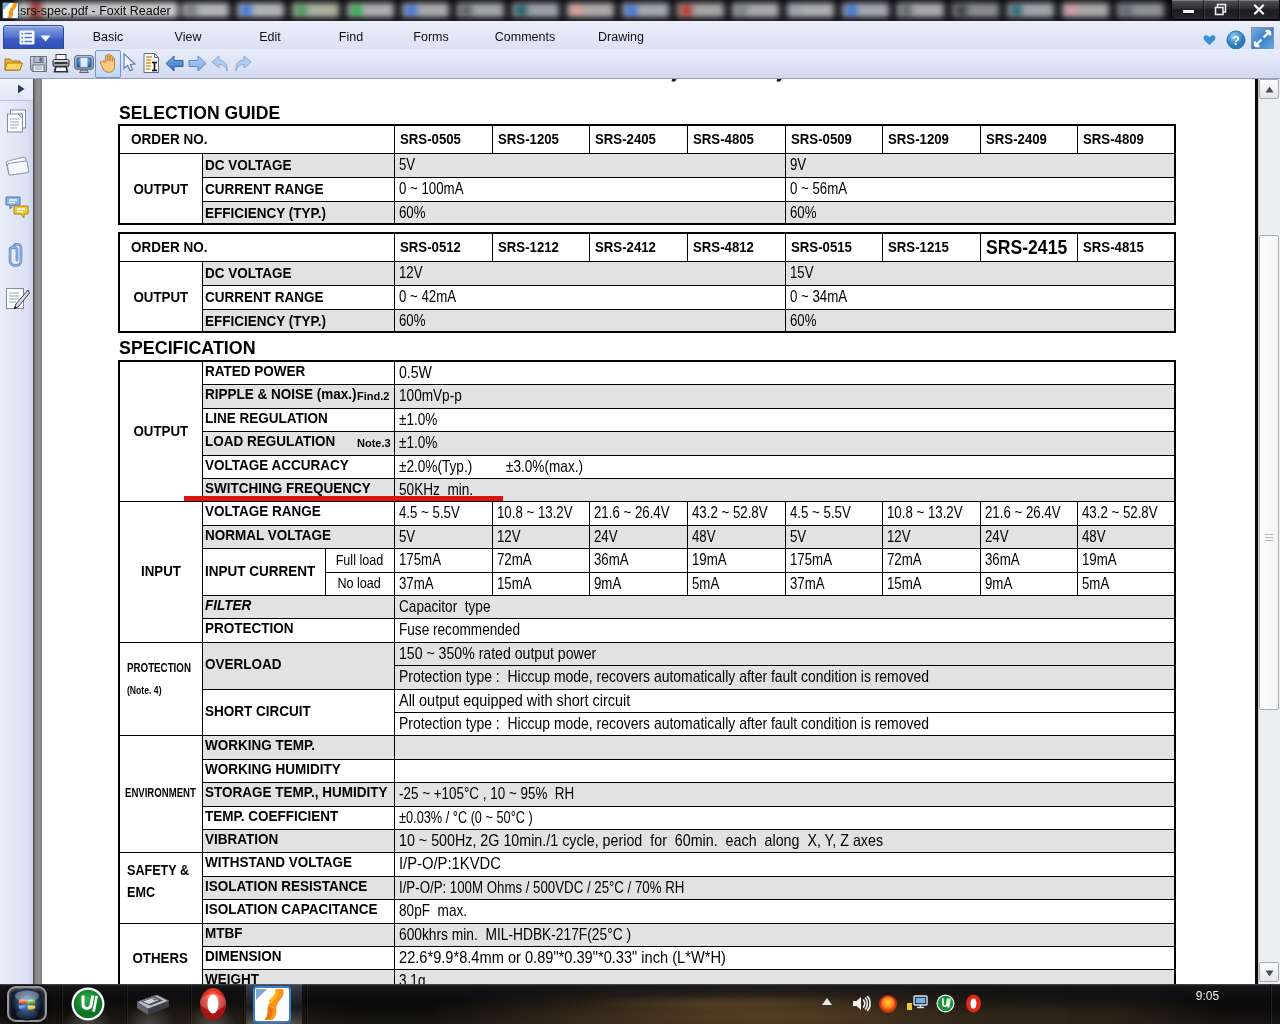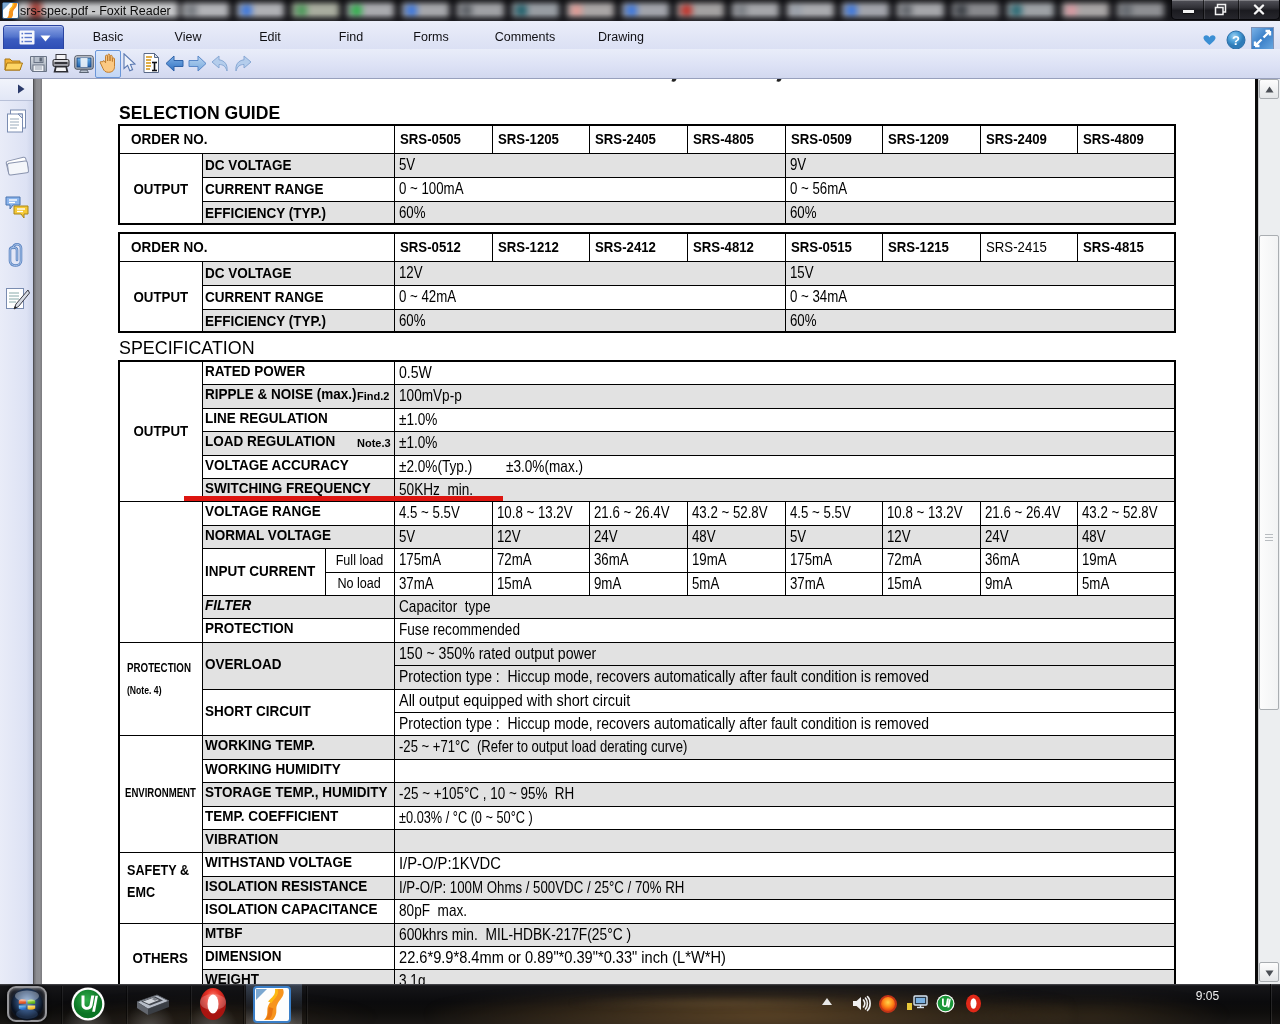--- a/index.html
+++ b/index.html
@@ -59,21 +59,21 @@
       <div style="position:absolute;left:980px;top:233px;width:1px;height:28px;background:#000;z-index:3;"></div>
       <div style="position:absolute;left:1077px;top:233px;width:1px;height:28px;background:#000;z-index:3;"></div>
       <div style="position:absolute;left:785px;top:261px;width:1px;height:72px;background:#000;z-index:3;"></div>
       <div style="position:absolute;left:131px;top:233px;height:28px;line-height:28px;font-size:15px;font-weight:bold;white-space:nowrap;z-index:4;"><span style="display:inline-block;transform:scaleX(0.9);transform-origin:0 50%;white-space:pre;">ORDER NO.</span></div>
       <div style="position:absolute;left:400px;top:233px;height:28px;line-height:28px;font-size:15px;font-weight:bold;white-space:nowrap;z-index:4;"><span style="display:inline-block;transform:scaleX(0.88);transform-origin:0 50%;white-space:pre;">SRS-0512</span></div>
       <div style="position:absolute;left:498px;top:233px;height:28px;line-height:28px;font-size:15px;font-weight:bold;white-space:nowrap;z-index:4;"><span style="display:inline-block;transform:scaleX(0.88);transform-origin:0 50%;white-space:pre;">SRS-1212</span></div>
       <div style="position:absolute;left:595px;top:233px;height:28px;line-height:28px;font-size:15px;font-weight:bold;white-space:nowrap;z-index:4;"><span style="display:inline-block;transform:scaleX(0.88);transform-origin:0 50%;white-space:pre;">SRS-2412</span></div>
       <div style="position:absolute;left:693px;top:233px;height:28px;line-height:28px;font-size:15px;font-weight:bold;white-space:nowrap;z-index:4;"><span style="display:inline-block;transform:scaleX(0.88);transform-origin:0 50%;white-space:pre;">SRS-4812</span></div>
       <div style="position:absolute;left:791px;top:233px;height:28px;line-height:28px;font-size:15px;font-weight:bold;white-space:nowrap;z-index:4;"><span style="display:inline-block;transform:scaleX(0.88);transform-origin:0 50%;white-space:pre;">SRS-0515</span></div>
       <div style="position:absolute;left:888px;top:233px;height:28px;line-height:28px;font-size:15px;font-weight:bold;white-space:nowrap;z-index:4;"><span style="display:inline-block;transform:scaleX(0.88);transform-origin:0 50%;white-space:pre;">SRS-1215</span></div>
-      <div style="position:absolute;left:986px;top:233px;height:28px;line-height:28px;font-size:15px;font-weight:normal;white-space:nowrap;z-index:4;"><span style="display:inline-block;transform:scaleX(0.88);transform-origin:0 50%;white-space:pre;">SRS-2415</span></div>
+      <div style="position:absolute;left:986px;top:233px;height:28px;line-height:28px;font-size:20px;font-weight:bold;white-space:nowrap;z-index:4;"><span style="display:inline-block;transform:scaleX(0.88);transform-origin:0 50%;white-space:pre;">SRS-2415</span></div>
       <div style="position:absolute;left:1083px;top:233px;height:28px;line-height:28px;font-size:15px;font-weight:bold;white-space:nowrap;z-index:4;"><span style="display:inline-block;transform:scaleX(0.88);transform-origin:0 50%;white-space:pre;">SRS-4815</span></div>
       <div style="position:absolute;left:119px;top:261px;width:83px;height:72px;line-height:72px;font-size:14px;font-weight:bold;text-align:center;white-space:nowrap;z-index:4;"><span style="display:inline-block;transform:scaleX(0.95);transform-origin:50% 50%;white-space:pre;">OUTPUT</span></div>
       <div style="position:absolute;left:205px;top:261px;height:24px;line-height:24px;font-size:15px;font-weight:bold;white-space:nowrap;z-index:4;"><span style="display:inline-block;transform:scaleX(0.9);transform-origin:0 50%;white-space:pre;">DC VOLTAGE</span></div>
       <div style="position:absolute;left:205px;top:285px;height:24px;line-height:24px;font-size:15px;font-weight:bold;white-space:nowrap;z-index:4;"><span style="display:inline-block;transform:scaleX(0.9);transform-origin:0 50%;white-space:pre;">CURRENT RANGE</span></div>
       <div style="position:absolute;left:205px;top:309px;height:24px;line-height:24px;font-size:15px;font-weight:bold;white-space:nowrap;z-index:4;"><span style="display:inline-block;transform:scaleX(0.9);transform-origin:0 50%;white-space:pre;">EFFICIENCY (TYP.)</span></div>
       <div style="position:absolute;left:399px;top:261px;height:24px;line-height:24px;font-size:17px;white-space:nowrap;z-index:4;"><span style="display:inline-block;transform:scaleX(0.78);transform-origin:0 50%;white-space:pre;">12V</span></div>
       <div style="position:absolute;left:790px;top:261px;height:24px;line-height:24px;font-size:17px;white-space:nowrap;z-index:4;"><span style="display:inline-block;transform:scaleX(0.78);transform-origin:0 50%;white-space:pre;">15V</span></div>
       <div style="position:absolute;left:399px;top:285px;height:24px;line-height:24px;font-size:17px;white-space:nowrap;z-index:4;"><span style="display:inline-block;transform:scaleX(0.78);transform-origin:0 50%;white-space:pre;">0 ~ 42mA</span></div>
       <div style="position:absolute;left:790px;top:285px;height:24px;line-height:24px;font-size:17px;white-space:nowrap;z-index:4;"><span style="display:inline-block;transform:scaleX(0.78);transform-origin:0 50%;white-space:pre;">0 ~ 34mA</span></div>
       <div style="position:absolute;left:399px;top:309px;height:24px;line-height:24px;font-size:17px;white-space:nowrap;z-index:4;"><span style="display:inline-block;transform:scaleX(0.78);transform-origin:0 50%;white-space:pre;">60%</span></div>
@@ -121,20 +121,21 @@
       <div style="position:absolute;left:394px;top:361px;width:1px;height:632px;background:#000;z-index:3;"></div>
       <div style="position:absolute;left:325px;top:548px;width:1px;height:47px;background:#000;z-index:3;"></div>
       <div style="position:absolute;left:492px;top:501px;width:1px;height:94px;background:#000;z-index:3;"></div>
       <div style="position:absolute;left:589px;top:501px;width:1px;height:94px;background:#000;z-index:3;"></div>
       <div style="position:absolute;left:687px;top:501px;width:1px;height:94px;background:#000;z-index:3;"></div>
       <div style="position:absolute;left:785px;top:501px;width:1px;height:94px;background:#000;z-index:3;"></div>
       <div style="position:absolute;left:882px;top:501px;width:1px;height:94px;background:#000;z-index:3;"></div>
       <div style="position:absolute;left:980px;top:501px;width:1px;height:94px;background:#000;z-index:3;"></div>
       <div style="position:absolute;left:1077px;top:501px;width:1px;height:94px;background:#000;z-index:3;"></div>
       <div style="position:absolute;left:119px;top:361px;width:83px;height:140px;line-height:140px;font-size:14px;font-weight:bold;text-align:center;white-space:nowrap;z-index:4;"><span style="display:inline-block;transform:scaleX(0.95);transform-origin:50% 50%;white-space:pre;">OUTPUT</span></div>
+      <div style="position:absolute;left:119px;top:501px;width:83px;height:141px;line-height:141px;font-size:14px;font-weight:bold;text-align:center;white-space:nowrap;z-index:4;"><span style="display:inline-block;transform:scaleX(0.95);transform-origin:50% 50%;white-space:pre;">INPUT</span></div>
       <div style="position:absolute;left:127px;top:658px;height:20px;line-height:20px;font-size:13px;font-weight:bold;white-space:nowrap;z-index:4;"><span style="display:inline-block;transform:scaleX(0.75);transform-origin:0 50%;white-space:pre;">PROTECTION</span></div>
       <div style="position:absolute;left:127px;top:680px;height:20px;line-height:20px;font-size:11.5px;font-weight:bold;white-space:nowrap;z-index:4;"><span style="display:inline-block;transform:scaleX(0.75);transform-origin:0 50%;white-space:pre;">(Note. 4)</span></div>
       <div style="position:absolute;left:125px;top:783px;height:20px;line-height:20px;font-size:13.5px;font-weight:bold;white-space:nowrap;z-index:4;"><span style="display:inline-block;transform:scaleX(0.71);transform-origin:0 50%;white-space:pre;">ENVIRONMENT</span></div>
       <div style="position:absolute;left:127px;top:860px;height:20px;line-height:20px;font-size:14px;font-weight:bold;white-space:nowrap;z-index:4;"><span style="display:inline-block;transform:scaleX(0.9);transform-origin:0 50%;white-space:pre;">SAFETY &amp;</span></div>
       <div style="position:absolute;left:127px;top:882px;height:20px;line-height:20px;font-size:14px;font-weight:bold;white-space:nowrap;z-index:4;"><span style="display:inline-block;transform:scaleX(0.9);transform-origin:0 50%;white-space:pre;">EMC</span></div>
       <div style="position:absolute;left:119px;top:923px;width:83px;height:70px;line-height:70px;font-size:14px;font-weight:bold;text-align:center;white-space:nowrap;z-index:4;"><span style="display:inline-block;transform:scaleX(0.95);transform-origin:50% 50%;white-space:pre;">OTHERS</span></div>
       <div style="position:absolute;left:205px;top:359px;height:23px;line-height:23px;font-size:15px;font-weight:bold;white-space:nowrap;z-index:4;"><span style="display:inline-block;transform:scaleX(0.9);transform-origin:0 50%;white-space:pre;">RATED POWER</span></div>
       <div style="position:absolute;left:205px;top:382px;height:24px;line-height:24px;font-size:15px;font-weight:bold;white-space:nowrap;z-index:4;"><span style="display:inline-block;transform:scaleX(0.9);transform-origin:0 50%;white-space:pre;">RIPPLE &amp; NOISE (max.)</span></div>
       <div style="position:absolute;left:205px;top:406px;height:23px;line-height:23px;font-size:15px;font-weight:bold;white-space:nowrap;z-index:4;"><span style="display:inline-block;transform:scaleX(0.9);transform-origin:0 50%;white-space:pre;">LINE REGULATION</span></div>
       <div style="position:absolute;left:205px;top:429px;height:24px;line-height:24px;font-size:15px;font-weight:bold;white-space:nowrap;z-index:4;"><span style="display:inline-block;transform:scaleX(0.9);transform-origin:0 50%;white-space:pre;">LOAD REGULATION</span></div>
@@ -166,23 +167,23 @@
       <div style="position:absolute;left:399px;top:384px;height:24px;line-height:24px;font-size:17px;white-space:nowrap;z-index:4;"><span style="display:inline-block;transform:scaleX(0.8);transform-origin:0 50%;white-space:pre;">100mVp-p</span></div>
       <div style="position:absolute;left:399px;top:408px;height:23px;line-height:23px;font-size:17px;white-space:nowrap;z-index:4;"><span style="display:inline-block;transform:scaleX(0.8);transform-origin:0 50%;white-space:pre;">±1.0%</span></div>
       <div style="position:absolute;left:399px;top:431px;height:24px;line-height:24px;font-size:17px;white-space:nowrap;z-index:4;"><span style="display:inline-block;transform:scaleX(0.8);transform-origin:0 50%;white-space:pre;">±1.0%</span></div>
       <div style="position:absolute;left:399px;top:478px;height:23px;line-height:23px;font-size:17px;white-space:nowrap;z-index:4;"><span style="display:inline-block;transform:scaleX(0.8);transform-origin:0 50%;white-space:pre;">50KHz&nbsp; min.</span></div>
       <div style="position:absolute;left:399px;top:595px;height:23px;line-height:23px;font-size:17px;white-space:nowrap;z-index:4;"><span style="display:inline-block;transform:scaleX(0.8);transform-origin:0 50%;white-space:pre;">Capacitor&nbsp; type</span></div>
       <div style="position:absolute;left:399px;top:618px;height:24px;line-height:24px;font-size:17px;white-space:nowrap;z-index:4;"><span style="display:inline-block;transform:scaleX(0.8);transform-origin:0 50%;white-space:pre;">Fuse recommended</span></div>
       <div style="position:absolute;left:399px;top:642px;height:23px;line-height:23px;font-size:17px;white-space:nowrap;z-index:4;"><span style="display:inline-block;transform:scaleX(0.83);transform-origin:0 50%;white-space:pre;">150 ~ 350% rated output power</span></div>
       <div style="position:absolute;left:399px;top:665px;height:24px;line-height:24px;font-size:17px;white-space:nowrap;z-index:4;"><span style="display:inline-block;transform:scaleX(0.82);transform-origin:0 50%;white-space:pre;">Protection type :&nbsp; Hiccup mode, recovers automatically after fault condition is removed</span></div>
       <div style="position:absolute;left:399px;top:689px;height:23px;line-height:23px;font-size:17px;white-space:nowrap;z-index:4;"><span style="display:inline-block;transform:scaleX(0.85);transform-origin:0 50%;white-space:pre;">All output equipped with short circuit</span></div>
       <div style="position:absolute;left:399px;top:712px;height:23px;line-height:23px;font-size:17px;white-space:nowrap;z-index:4;"><span style="display:inline-block;transform:scaleX(0.82);transform-origin:0 50%;white-space:pre;">Protection type :&nbsp; Hiccup mode, recovers automatically after fault condition is removed</span></div>
-      <div style="position:absolute;left:399px;top:735px;height:24px;line-height:24px;font-size:17px;white-space:nowrap;z-index:4;"><span style="display:inline-block;transform:scaleX(0.77);transform-origin:0 50%;white-space:pre;">-25 ~ +71°C&nbsp; (Refer to output load derating curve)</span></div>
       <div style="position:absolute;left:399px;top:782px;height:24px;line-height:24px;font-size:17px;white-space:nowrap;z-index:4;"><span style="display:inline-block;transform:scaleX(0.79);transform-origin:0 50%;white-space:pre;">-25 ~ +105°C , 10 ~ 95%&nbsp; RH</span></div>
       <div style="position:absolute;left:399px;top:806px;height:23px;line-height:23px;font-size:17px;white-space:nowrap;z-index:4;"><span style="display:inline-block;transform:scaleX(0.75);transform-origin:0 50%;white-space:pre;">±0.03% / °C (0 ~ 50°C )</span></div>
+      <div style="position:absolute;left:399px;top:829px;height:23px;line-height:23px;font-size:17px;white-space:nowrap;z-index:4;"><span style="display:inline-block;transform:scaleX(0.84);transform-origin:0 50%;white-space:pre;">10 ~ 500Hz, 2G 10min./1 cycle, period&nbsp; for&nbsp; 60min.&nbsp; each&nbsp; along&nbsp; X, Y, Z axes</span></div>
       <div style="position:absolute;left:399px;top:852px;height:24px;line-height:24px;font-size:17px;white-space:nowrap;z-index:4;"><span style="display:inline-block;transform:scaleX(0.87);transform-origin:0 50%;white-space:pre;">I/P-O/P:1KVDC</span></div>
       <div style="position:absolute;left:399px;top:876px;height:23px;line-height:23px;font-size:17px;white-space:nowrap;z-index:4;"><span style="display:inline-block;transform:scaleX(0.78);transform-origin:0 50%;white-space:pre;">I/P-O/P: 100M Ohms / 500VDC / 25°C / 70% RH</span></div>
       <div style="position:absolute;left:399px;top:899px;height:24px;line-height:24px;font-size:17px;white-space:nowrap;z-index:4;"><span style="display:inline-block;transform:scaleX(0.8);transform-origin:0 50%;white-space:pre;">80pF&nbsp; max.</span></div>
       <div style="position:absolute;left:399px;top:923px;height:23px;line-height:23px;font-size:17px;white-space:nowrap;z-index:4;"><span style="display:inline-block;transform:scaleX(0.81);transform-origin:0 50%;white-space:pre;">600khrs min.&nbsp; MIL-HDBK-217F(25°C )</span></div>
       <div style="position:absolute;left:399px;top:946px;height:23px;line-height:23px;font-size:17px;white-space:nowrap;z-index:4;"><span style="display:inline-block;transform:scaleX(0.86);transform-origin:0 50%;white-space:pre;">22.6*9.9*8.4mm or 0.89"*0.39"*0.33" inch (L*W*H)</span></div>
       <div style="position:absolute;left:399px;top:969px;height:24px;line-height:24px;font-size:17px;white-space:nowrap;z-index:4;"><span style="display:inline-block;transform:scaleX(0.8);transform-origin:0 50%;white-space:pre;">3.1g</span></div>
       <div style="position:absolute;left:399px;top:455px;height:23px;line-height:23px;font-size:17px;white-space:nowrap;z-index:4;"><span style="display:inline-block;transform:scaleX(0.8);transform-origin:0 50%;white-space:pre;">±2.0%(Typ.)</span></div>
       <div style="position:absolute;left:506px;top:455px;height:23px;line-height:23px;font-size:17px;white-space:nowrap;z-index:4;"><span style="display:inline-block;transform:scaleX(0.8);transform-origin:0 50%;white-space:pre;">±3.0%(max.)</span></div>
       <div style="position:absolute;left:399px;top:501px;height:24px;line-height:24px;font-size:17px;white-space:nowrap;z-index:4;"><span style="display:inline-block;transform:scaleX(0.78);transform-origin:0 50%;white-space:pre;">4.5 ~ 5.5V</span></div>
       <div style="position:absolute;left:399px;top:525px;height:23px;line-height:23px;font-size:17px;white-space:nowrap;z-index:4;"><span style="display:inline-block;transform:scaleX(0.78);transform-origin:0 50%;white-space:pre;">5V</span></div>
@@ -211,21 +212,21 @@
       <div style="position:absolute;left:985px;top:501px;height:24px;line-height:24px;font-size:17px;white-space:nowrap;z-index:4;"><span style="display:inline-block;transform:scaleX(0.78);transform-origin:0 50%;white-space:pre;">21.6 ~ 26.4V</span></div>
       <div style="position:absolute;left:985px;top:525px;height:23px;line-height:23px;font-size:17px;white-space:nowrap;z-index:4;"><span style="display:inline-block;transform:scaleX(0.78);transform-origin:0 50%;white-space:pre;">24V</span></div>
       <div style="position:absolute;left:985px;top:548px;height:24px;line-height:24px;font-size:17px;white-space:nowrap;z-index:4;"><span style="display:inline-block;transform:scaleX(0.78);transform-origin:0 50%;white-space:pre;">36mA</span></div>
       <div style="position:absolute;left:985px;top:572px;height:23px;line-height:23px;font-size:17px;white-space:nowrap;z-index:4;"><span style="display:inline-block;transform:scaleX(0.78);transform-origin:0 50%;white-space:pre;">9mA</span></div>
       <div style="position:absolute;left:1082px;top:501px;height:24px;line-height:24px;font-size:17px;white-space:nowrap;z-index:4;"><span style="display:inline-block;transform:scaleX(0.78);transform-origin:0 50%;white-space:pre;">43.2 ~ 52.8V</span></div>
       <div style="position:absolute;left:1082px;top:525px;height:23px;line-height:23px;font-size:17px;white-space:nowrap;z-index:4;"><span style="display:inline-block;transform:scaleX(0.78);transform-origin:0 50%;white-space:pre;">48V</span></div>
       <div style="position:absolute;left:1082px;top:548px;height:24px;line-height:24px;font-size:17px;white-space:nowrap;z-index:4;"><span style="display:inline-block;transform:scaleX(0.78);transform-origin:0 50%;white-space:pre;">19mA</span></div>
       <div style="position:absolute;left:1082px;top:572px;height:23px;line-height:23px;font-size:17px;white-space:nowrap;z-index:4;"><span style="display:inline-block;transform:scaleX(0.78);transform-origin:0 50%;white-space:pre;">5mA</span></div>
       <div style="position:absolute;left:184px;top:496px;width:319px;height:5px;background:#dd1510;z-index:6;"></div>
       <div style="position:absolute;left:119px;top:103px;height:20px;line-height:20px;font-size:18.5px;font-weight:bold;white-space:nowrap;z-index:4;"><span style="display:inline-block;transform:scaleX(0.95);transform-origin:0 50%;white-space:pre;">SELECTION GUIDE</span></div>
-      <div style="position:absolute;left:119px;top:338px;height:20px;line-height:20px;font-size:19px;font-weight:normal;white-space:nowrap;z-index:4;"><span style="display:inline-block;transform:scaleX(0.94);transform-origin:0 50%;white-space:pre;">SPECIFICATION</span></div>
+      <div style="position:absolute;left:119px;top:338px;height:20px;line-height:20px;font-size:19px;font-weight:bold;white-space:nowrap;z-index:4;"><span style="display:inline-block;transform:scaleX(0.94);transform-origin:0 50%;white-space:pre;">SPECIFICATION</span></div>
       <div style="position:absolute;left:672px;top:78px;width:4px;height:4px;background:#222;border-radius:0 0 3px 0;z-index:2;transform:rotate(18deg);"></div>
       <div style="position:absolute;left:777px;top:78px;width:4px;height:4px;background:#222;border-radius:0 0 3px 0;z-index:2;transform:rotate(18deg);"></div>
 </div>
 <div class="ab" style="left:0;top:21px;width:1280px;height:28px;background:linear-gradient(180deg,#ebeefa 0%,#e2e6f6 55%,#dbe0f4 100%);border-bottom:1px solid #b7bed6;z-index:19;">
 <div class="ab" style="left:3px;top:4px;width:59px;height:24px;border-radius:3px 3px 2px 2px;background:linear-gradient(180deg,#8ba3e4 0%,#5273cc 45%,#3b5cc0 55%,#2d4cb4 100%);border:1px solid #2a44a0;box-shadow:inset 0 1px 0 rgba(255,255,255,.35);">
 <svg class="ab" style="left:15px;top:4px;" width="16" height="15" viewBox="0 0 16 15">
 <rect x="0.5" y="0.5" width="15" height="14" rx="1" fill="#fff" opacity=".95"></rect>
 <g stroke="#5b79cc" stroke-width="1.4">
             <line x1="5.5" y1="3.5" x2="13" y2="3.5"></line>
             <line x1="5.5" y1="7.5" x2="13" y2="7.5"></line>

